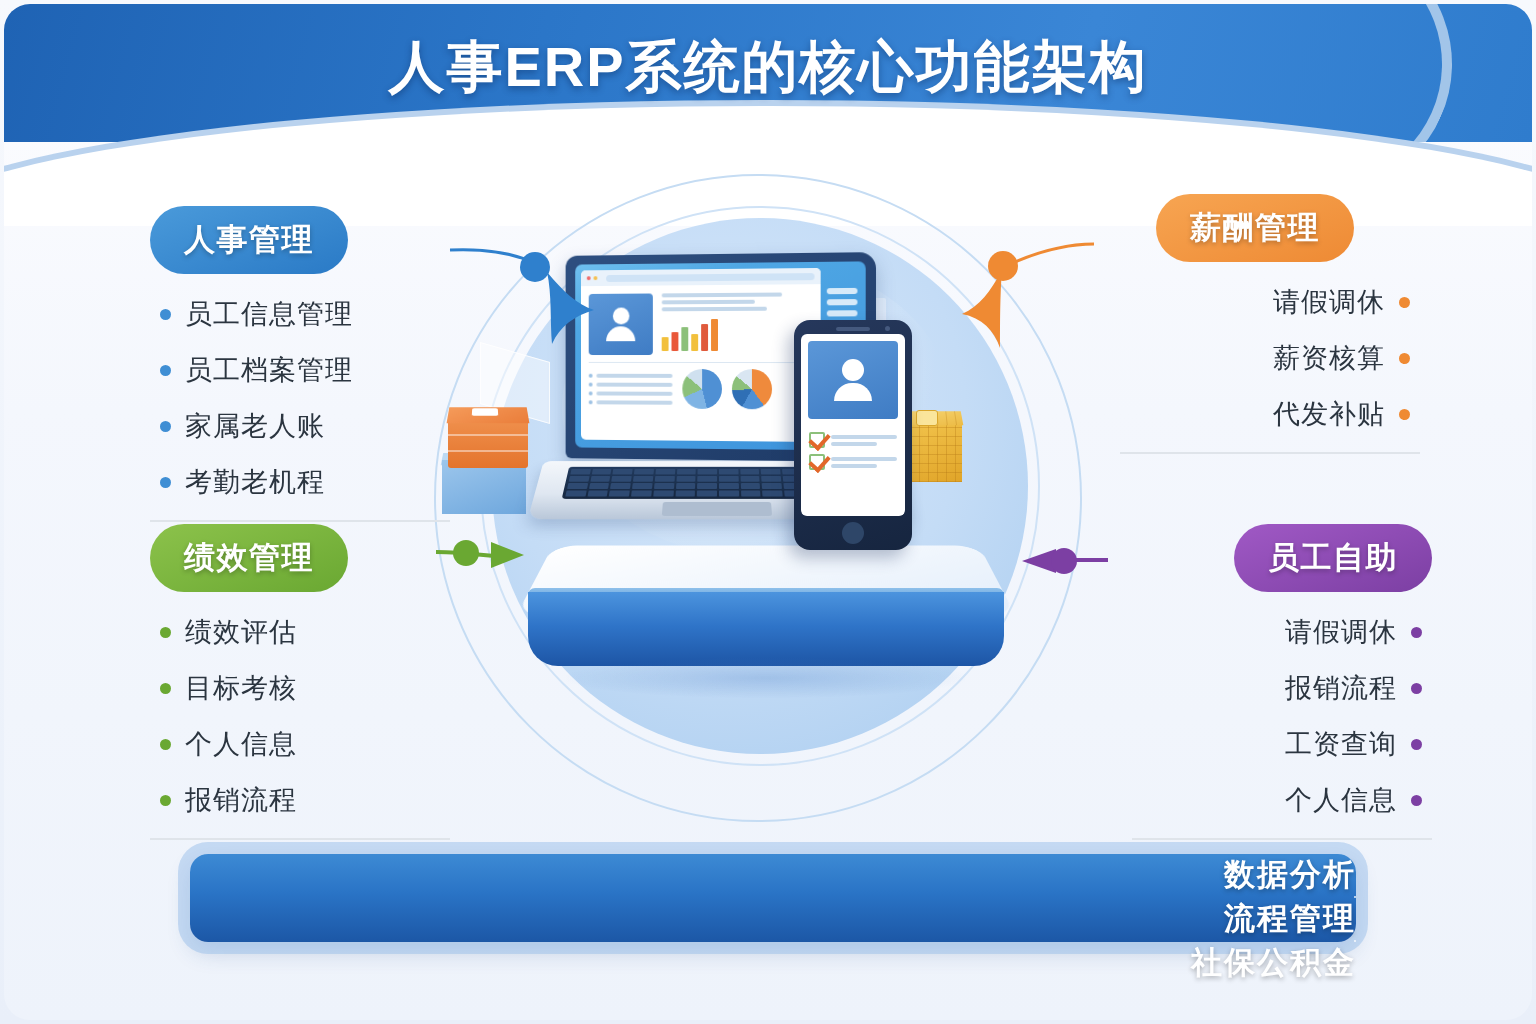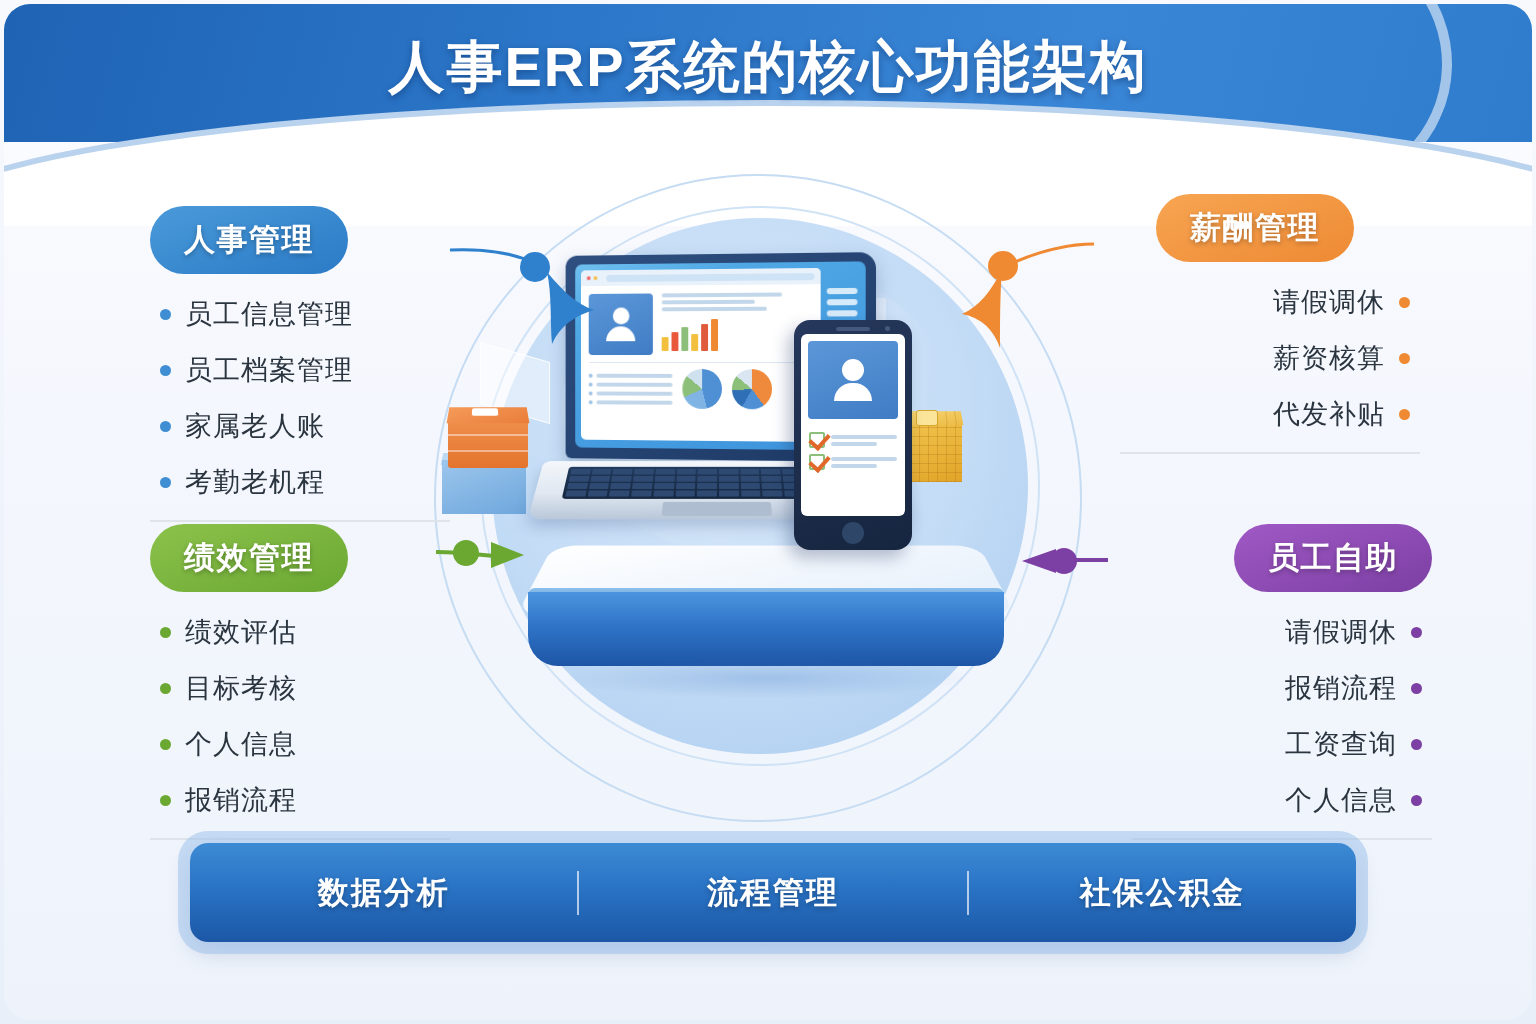--- a/index.html
+++ b/index.html
@@ -384,25 +384,25 @@
   .bdot.orange { background:#ef8a33; }
   .bdot.green { background:#6aa832; }
   .bdot.purple { background:#7c3fa3; }
   .divider { height: 2px; background: #dfe4ea; margin-top: 10px; width: 300px; }
   .panel.tr .divider, .panel.br .divider { margin-left: auto; }
 
   
   #footer {
     position: absolute;
     left: 186px; bottom: 78px;
-    width: 1166px; height: 99px;
+    width: 1166px; height: 88px;
     border-radius: 18px;
     background: linear-gradient(180deg, #3d8ad4 0%, #2a74c6 44%, #1c57a6 100%);
     box-shadow: 0 0 0 12px rgba(160,195,235,.55), 0 10px 22px rgba(40,80,140,.22);
-    display: flex; align-items: center; justify-content: space-around;
+    display: flex; align-items: flex-end; justify-content: space-around; flex-direction: column;
   }
   .fitem {
     color: #fff; font-size: 31px; font-weight: 700; letter-spacing: 2px;
     text-shadow: 0 2px 5px rgba(0,0,0,.3);
     flex: 1; text-align: center;
   }
   .fsep { width: 2px; height: 44px; background: rgba(255,255,255,.65); flex: 0 0 2px; }
 </style>
 </head>
 <body>

